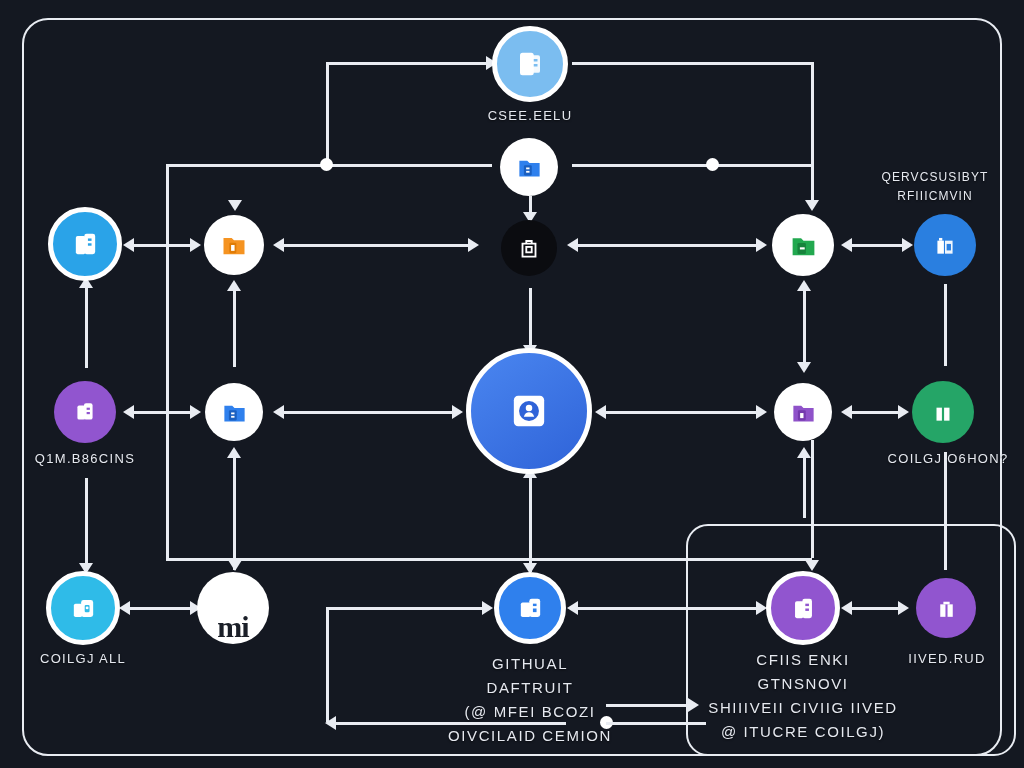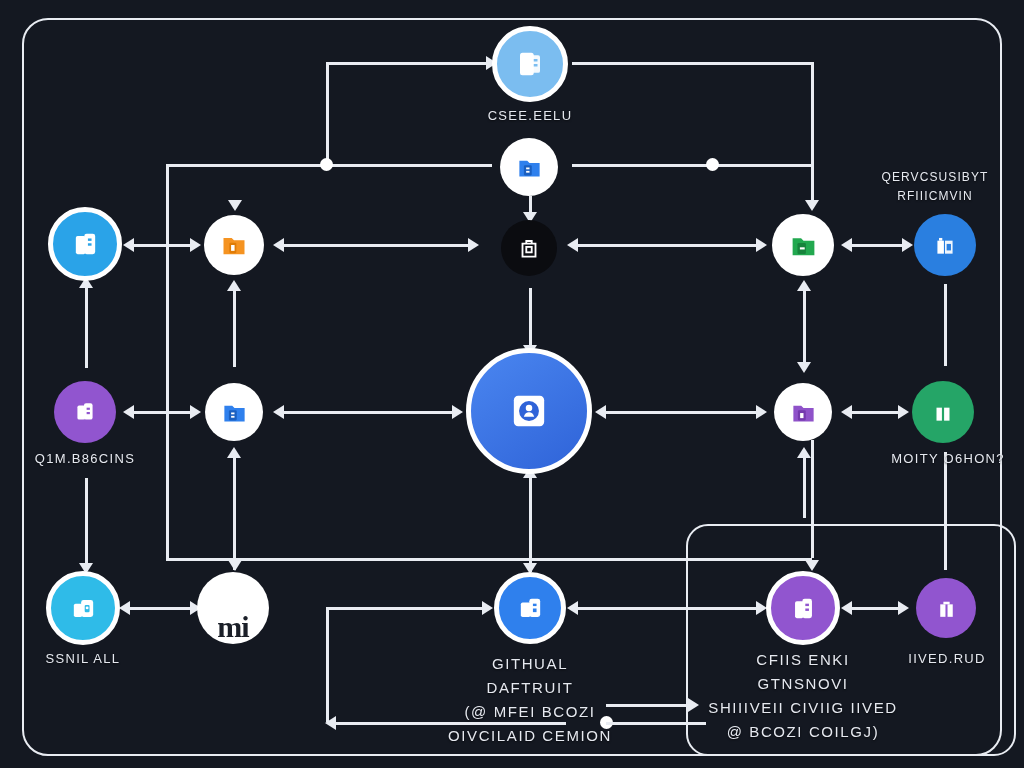--- a/index.html
+++ b/index.html
@@ -270,33 +270,33 @@
   </div>
 
   <div class="node" style="left:912px;top:381px;width:62px;height:62px;background:#25a567;">
     <span>
       <svg width="26" height="26" viewBox="0 0 24 24" fill="#ffffff">
         <path d="M6 8h5v12H6z"></path>
         <path d="M13 8h5v12h-5z"></path>
       </svg>
     </span>
   </div>
-  <div class="label" style="left:873px;top:449px;width:150px;">MOITY O6HON?</div>
+  <div class="label" style="left:873px;top:449px;width:150px;">COILGJ O6HON?</div>
 
   <div class="node ring" style="left:46px;top:571px;width:74px;height:74px;background:#2fbbe8;">
     <span>
       <svg width="29" height="29" viewBox="0 0 24 24" fill="#ffffff">
         <rect x="4" y="8" width="7" height="11" rx="1.5"></rect>
         <rect x="10" y="5" width="10" height="14" rx="2"></rect>
         <rect x="13" y="9" width="4" height="6" rx="1" fill="#2fbbe8"></rect>
         <circle cx="15" cy="11.5" r="1.2" fill="#ffffff"></circle>
       </svg>
     </span>
   </div>
-  <div class="label" style="left:12px;top:649px;width:142px;">SSNIL ALL</div>
+  <div class="label" style="left:12px;top:649px;width:142px;">COILGJ ALL</div>
 
   <div class="node" style="left:197px;top:572px;width:72px;height:72px;background:#ffffff;align-items:flex-end;">
     <span style="font-family:'Liberation Serif',serif;font-weight:700;font-size:30px;color:#1b1f28;letter-spacing:-1px;">mi</span>
   </div>
 
   <div class="node ring" style="left:494px;top:572px;width:72px;height:72px;background:#2f80ed;">
     <span>
       <svg width="29" height="29" viewBox="0 0 24 24" fill="#ffffff">
         <rect x="4" y="7" width="8" height="12" rx="1.5"></rect>
         <rect x="11" y="4" width="9" height="15" rx="2"></rect>
@@ -316,21 +316,21 @@
         <rect x="5" y="6" width="7" height="14" rx="1.5"></rect>
         <rect x="11" y="4" width="8" height="16" rx="2"></rect>
         <rect x="13.5" y="8" width="3" height="2" fill="#9155cf"></rect>
         <rect x="13.5" y="12" width="3" height="2" fill="#9155cf"></rect>
       </svg>
     </span>
   </div>
   <div class="label lg" style="left:688px;top:648px;width:230px;">CFIIS ENKI
 GTNSNOVI
 SHIIIVEII CIVIIG IIVED
-@ BCOZI COILGJ)</div>
+@ ITUCRE COILGJ)</div>
 
   <div class="node" style="left:916px;top:578px;width:60px;height:60px;background:#9155cf;">
     <span>
       <svg width="25" height="25" viewBox="0 0 24 24" fill="#ffffff">
         <path d="M6 8h5v12H6z"></path>
         <path d="M13 8h5v12h-5z"></path>
         <path d="M9 5.5h6V8H9z"></path>
       </svg>
     </span>
   </div>

